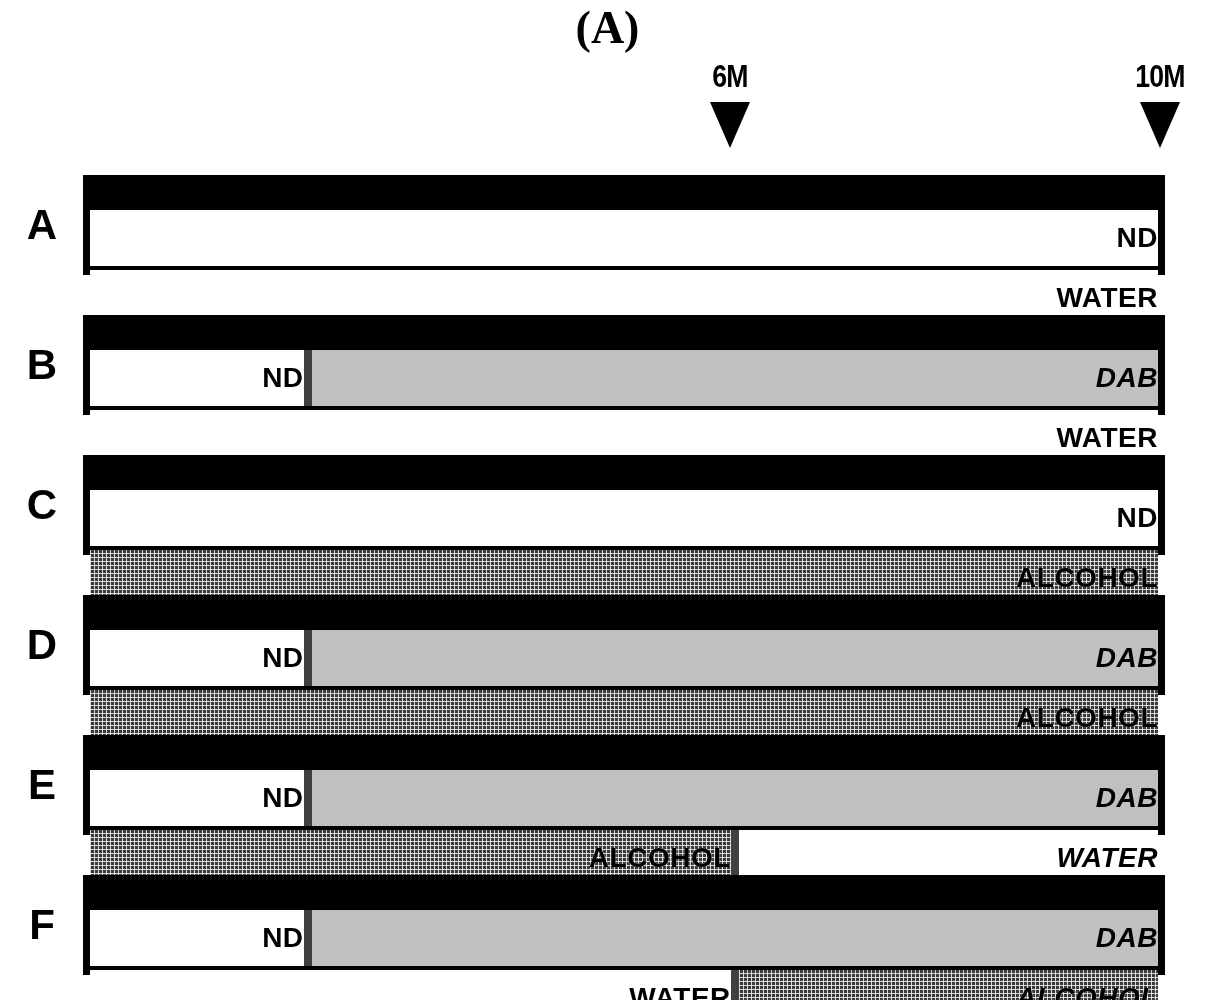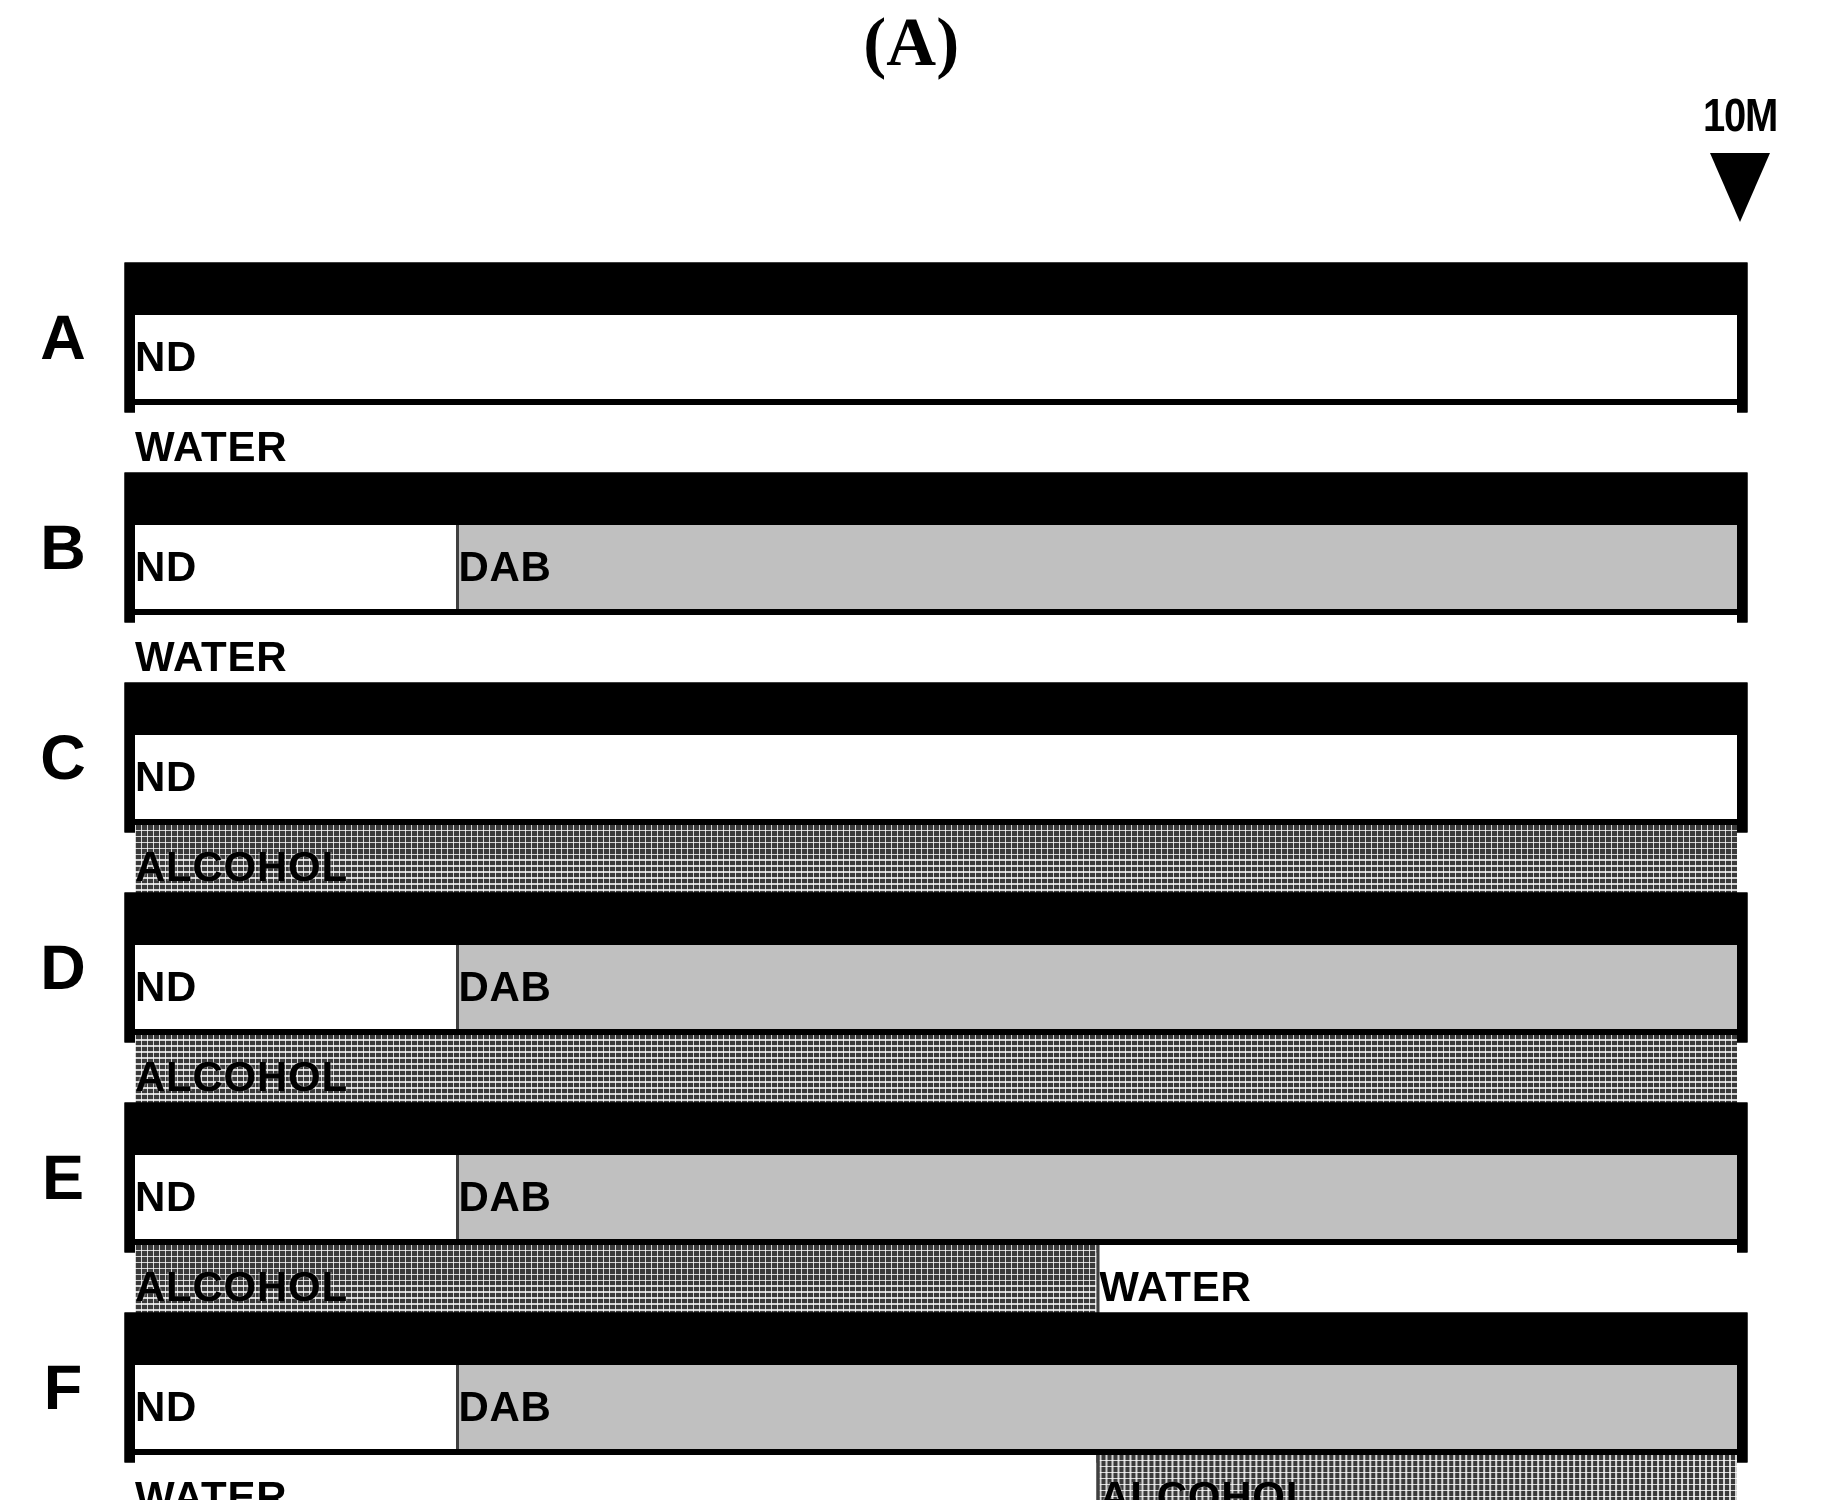--- a/index.html
+++ b/index.html
@@ -105,26 +105,26 @@
     display: flex;
     flex-direction: row;
   }
   .bar-track.top { margin-bottom: 4px; }
 
   .seg {
     position: relative;
     height: 100%;
     display: flex;
     align-items: center;
-    justify-content: flex-start;
+    justify-content: flex-end;
     box-sizing: border-box;
     overflow: hidden;
     margin-top: 28px;
   }
-  .seg + .seg { border-left: 2px solid #404040; }
+  .seg + .seg { border-left: 8px solid #404040; font-style: italic; }
 
   .seg-label {
     font-family: "Liberation Sans", sans-serif;
     font-weight: bold;
     font-size: 28px;
     line-height: 28px;
     letter-spacing: 0.5px;
     white-space: nowrap;
     position: relative;
     z-index: 2;
@@ -155,20 +155,24 @@
   }
 </style>
 </head>
 <body>
 
 <div id="figure">
 
   <div class="panel-title">(A)</div>
 
   <div class="timeline" id="timeline">
+      <div class="marker" style="left: 730px;">
+        <span class="marker-label">6M</span>
+        <div class="marker-arrow"></div>
+      </div>
       <div class="marker" style="left: 1160px;">
         <span class="marker-label">10M</span>
         <div class="marker-arrow"></div>
       </div>
     </div>
 
   <div id="rows-container">
       <div class="row" style="top: 175px;">
         <div class="row-letter">A</div>
         <div class="bar">

